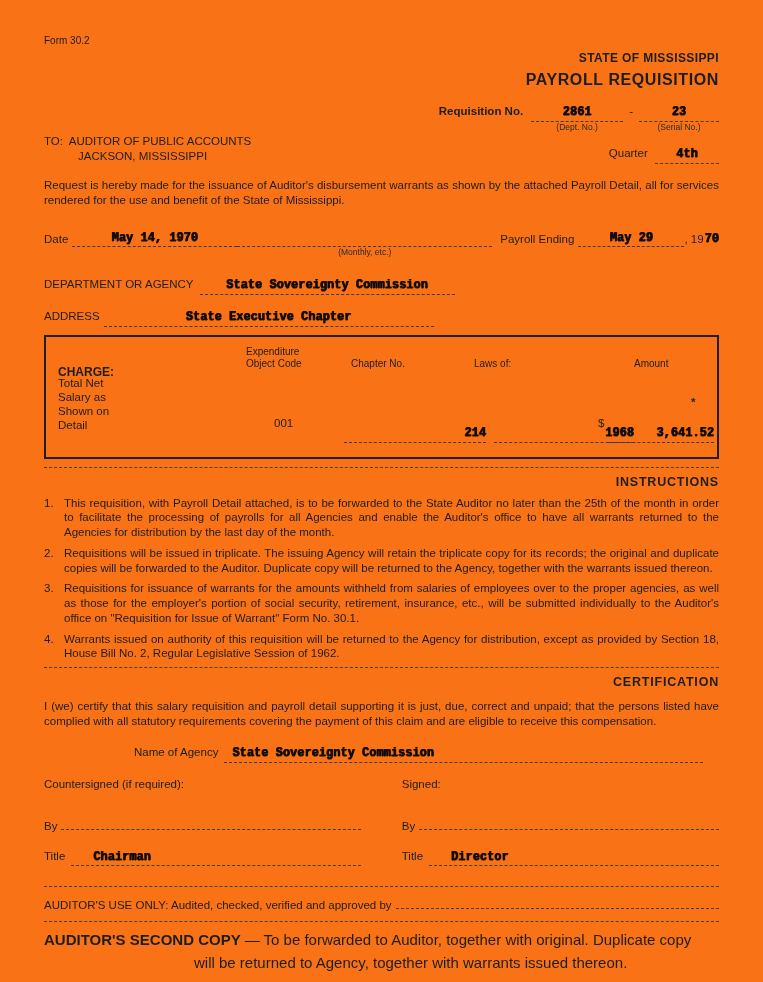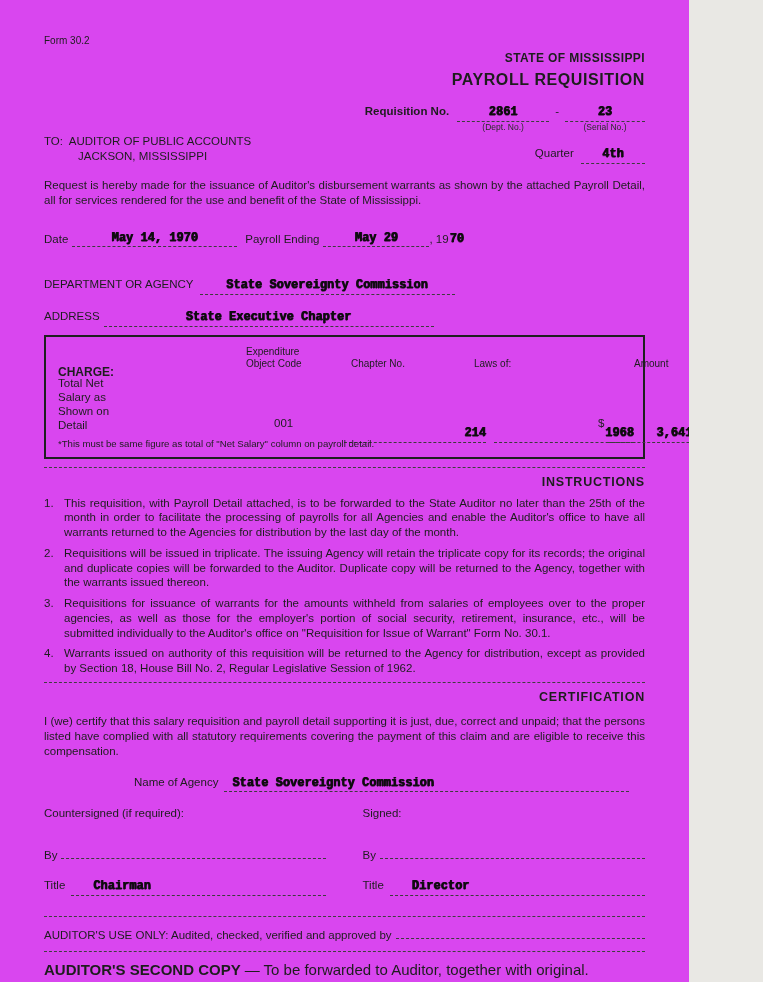--- a/index.html
+++ b/index.html
@@ -1,17 +1,17 @@
 <!DOCTYPE html>
 <html><head>
 <meta charset="utf-8">
 <style>
   html,body{margin:0;padding:0}
   body{width:763px;height:982px;background:#e9e8e4;font-family:"Liberation Sans",sans-serif;color:#1d1d1d}
-  .page{position:relative;width:689px;height:982px;background:#d946ef;padding:34px 44px 0 44px;box-sizing:border-box;overflow:hidden;font-size:11.5px;line-height:1.3}
+  .page{position:relative;width:763px;height:982px;background:#f97316;padding:34px 44px 0 44px;box-sizing:border-box;overflow:hidden;font-size:11.5px;line-height:1.3}
   *{box-sizing:border-box}
   .b{font-weight:700}
   .center{text-align:right}
   .just{text-align:justify}
   .nw{white-space:nowrap}
   .typed{font-family:"Liberation Mono","DejaVu Sans Mono",monospace;font-weight:700;font-size:12px;color:#0d0d0d;
          text-shadow:0.6px 0 0 rgba(0,0,0,.8), -0.4px 0 0 rgba(0,0,0,.55), 0 0.5px 0 rgba(0,0,0,.45);white-space:nowrap}
   .fld{display:inline-block;position:relative;border-bottom:1.4px dashed #3c3c3c;text-align:center;vertical-align:baseline;min-height:14px}
   .fld .cap{position:absolute;top:calc(100% + 1px);left:0;right:0;text-align:center;font-size:8.5px;color:#2a2a2a;font-weight:400}
   .grow{flex:1}
@@ -122,20 +122,23 @@
       <span>Quarter</span>
       <span class="fld w-quarter"><span class="typed">4th</span></span>
     </div>
   </div>
 
   <p class="request-par just" style="margin:14px 0 0 0">Request is hereby made for the issuance of Auditor's disbursement warrants as shown by the attached Payroll Detail, all for services rendered for the use and benefit of the State of Mississippi.</p>
 
   <div class="date-row">
     <span>Date</span>
     <span class="fld w-date"><span class="typed">May 14, 1970</span></span>
+    <span class="fld grow">
+      <span class="cap">(Monthly, etc.)</span>
+    </span>
     <span class="pe-label nw">Payroll Ending</span>
     <span class="fld w-pe"><span class="typed">May 29</span></span>
     <span class="nw">, 19</span>
     <span class="typed year-typed">70</span>
   </div>
 
   <div class="dept-row">
     <span>DEPARTMENT OR AGENCY</span>
     <span class="fld w-dept-agency"><span class="typed">State Sovereignty Commission</span></span>
   </div>
@@ -162,21 +165,20 @@
     </div>
 
     <div class="abs chg-star">*</div>
 
     <div class="abs chg-001">001</div>
     <div class="fldabs chg-chapfld"><span class="typed">214</span></div>
     <div class="fldabs chg-lawsfld"><span class="typed">1968</span></div>
     <div class="abs chg-dollar">$</div>
     <div class="fldabs chg-amtfld"><span class="typed">3,641.52</span></div>
 
-    <div class="abs chg-foot">*This must be same figure as total of "Net Salary" column on payroll detail.</div>
   </div>
 
   <div class="sep sep-inst"></div>
   <div class="center b section-head">INSTRUCTIONS</div>
   <div class="inst-list">
     <div class="inst">
       <span class="num">1.</span>
       <span class="itext just">This requisition, with Payroll Detail attached, is to be forwarded to the State Auditor no later than the 25th of the month in order to facilitate the processing of payrolls for all Agencies and enable the Auditor's office to have all warrants returned to the Agencies for distribution by the last day of the month.</span>
     </div>
     <div class="inst">

